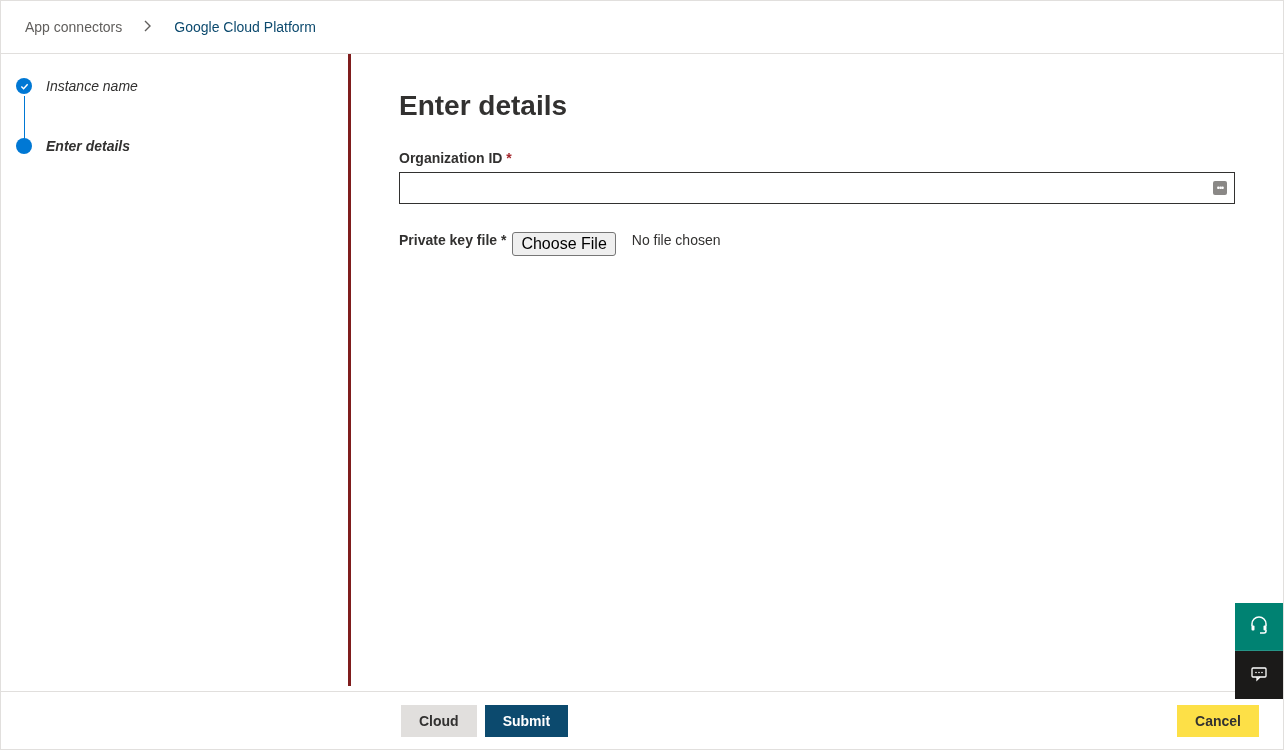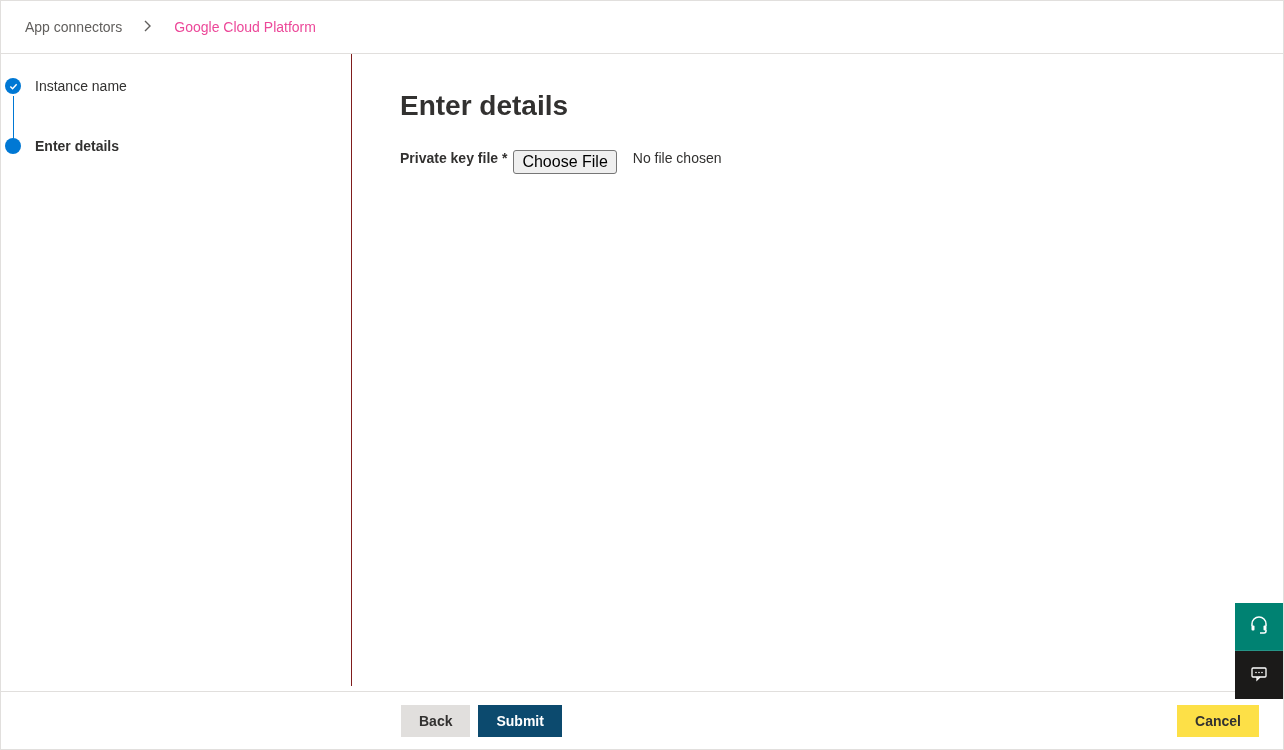--- a/index.html
+++ b/index.html
@@ -22,34 +22,35 @@
     display: flex;
     align-items: center;
     gap: 22px;
     border-bottom: 1px solid #e1dfdd;
   }
   .breadcrumb-item {
     color: #605e5c;
     cursor: pointer;
   }
   .breadcrumb-current {
-    color: #ec4899;
+    color: #0c4a6e;
   }
   .chevron {
     color: #605e5c;
     font-size: 12px;
   }
   .main-layout {
     display: flex;
     height: calc(100% - 58px - 58px);
   }
   .sidebar {
     width: 351px;
-    border-right: 1px solid #7f1d1d;
-    padding: 24px 4px;
+    border-right: 3px solid #7f1d1d;
+    padding: 24px 15px;
+    font-style: italic;
   }
   .step {
     display: flex;
     align-items: center;
     gap: 14px;
     position: relative;
   }
   .step-connector {
     position: absolute;
     left: 8px;
@@ -248,33 +249,42 @@
     </div>
     <div class="step step-second">
       <div class="step-icon step-current"></div>
       <span class="step-label step-label-current">Enter details</span>
     </div>
   </div>
 
   <div class="content">
     <h1 class="page-title">Enter details</h1>
 
+    <div class="field-group">
+      <label class="field-label">
+        <span>Organization ID</span> <span class="required">*</span>
+      </label>
+      <div class="input-wrap">
+        <input type="text" class="text-input" value="" style="">
+        <span class="input-suffix">•••</span>
+      </div>
+    </div>
 
     <div class="file-row">
       <span class="file-label">
         <span>Private key file</span> *
       </span>
       <button class="file-button">Choose File</button>
       <span class="file-status">No file chosen</span>
     </div>
   </div>
 </div>
 
 <div class="footer">
-  <button class="btn btn-default">Back</button>
+  <button class="btn btn-default">Cloud</button>
   <button class="btn btn-primary">Submit</button>
   <button class="btn btn-cancel">Cancel</button>
 </div>
 
 <div class="float-widgets">
   <div class="widget widget-teal">
     <span>
       <svg width="20" height="20" viewBox="0 0 20 20" fill="none" stroke="#fff" stroke-width="1.5">
         <path d="M3 11 V9 a7 7 0 0 1 14 0 v2"></path>
         <rect x="2.5" y="10.5" width="3" height="5" rx="1" fill="#fff" stroke="none"></rect>

